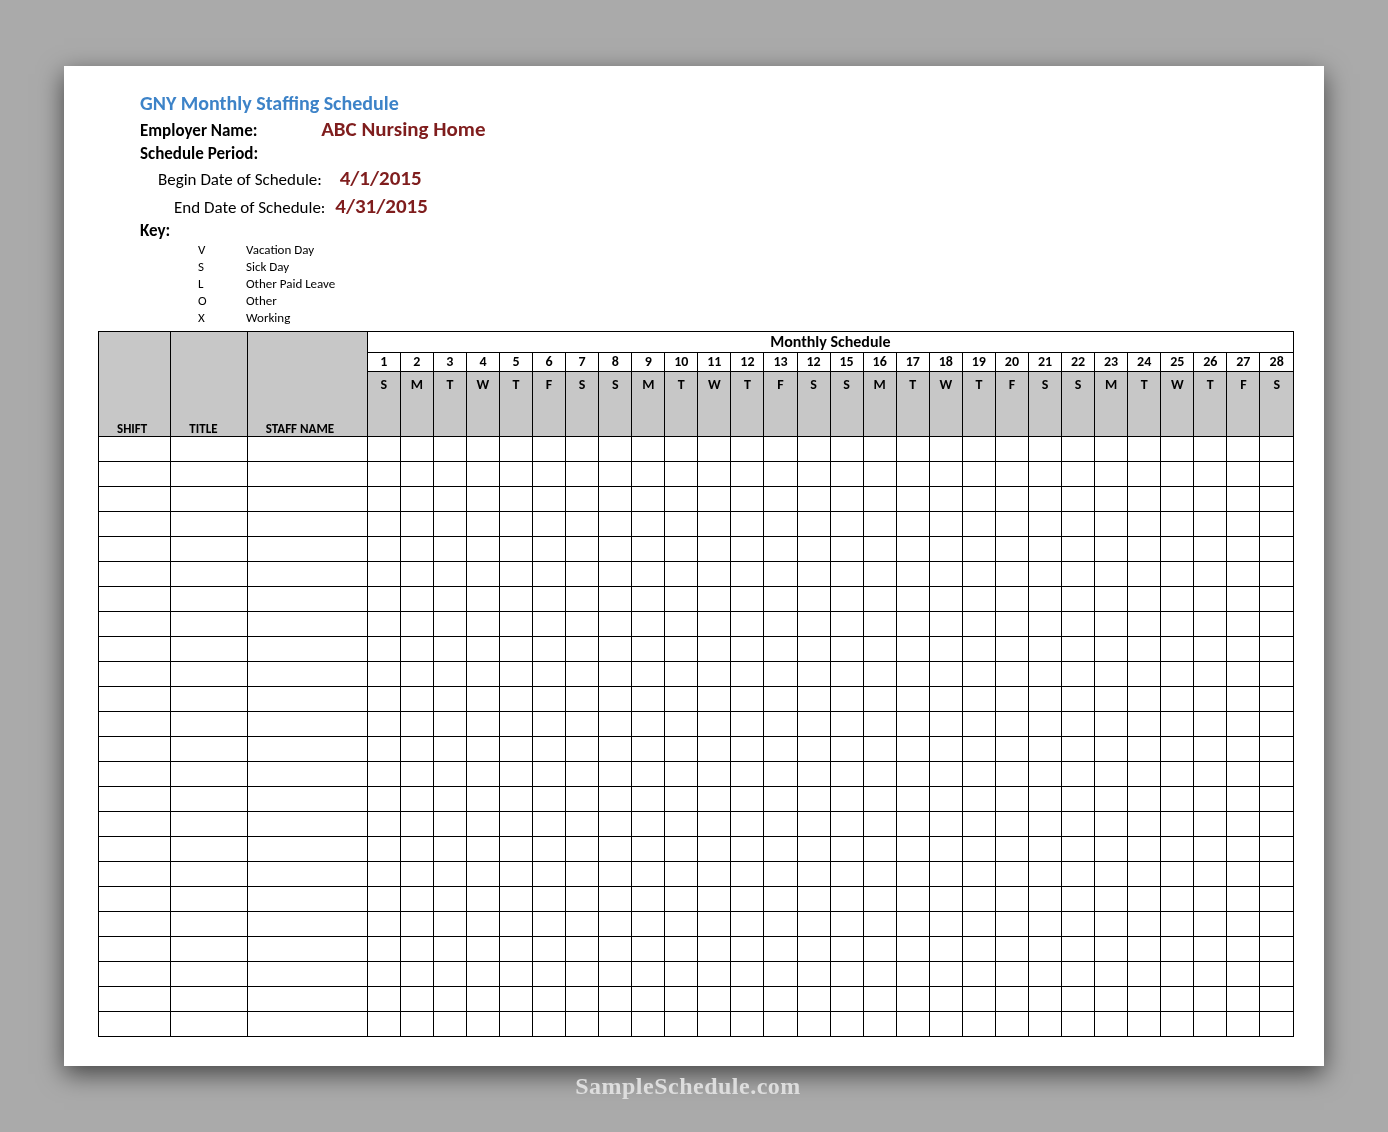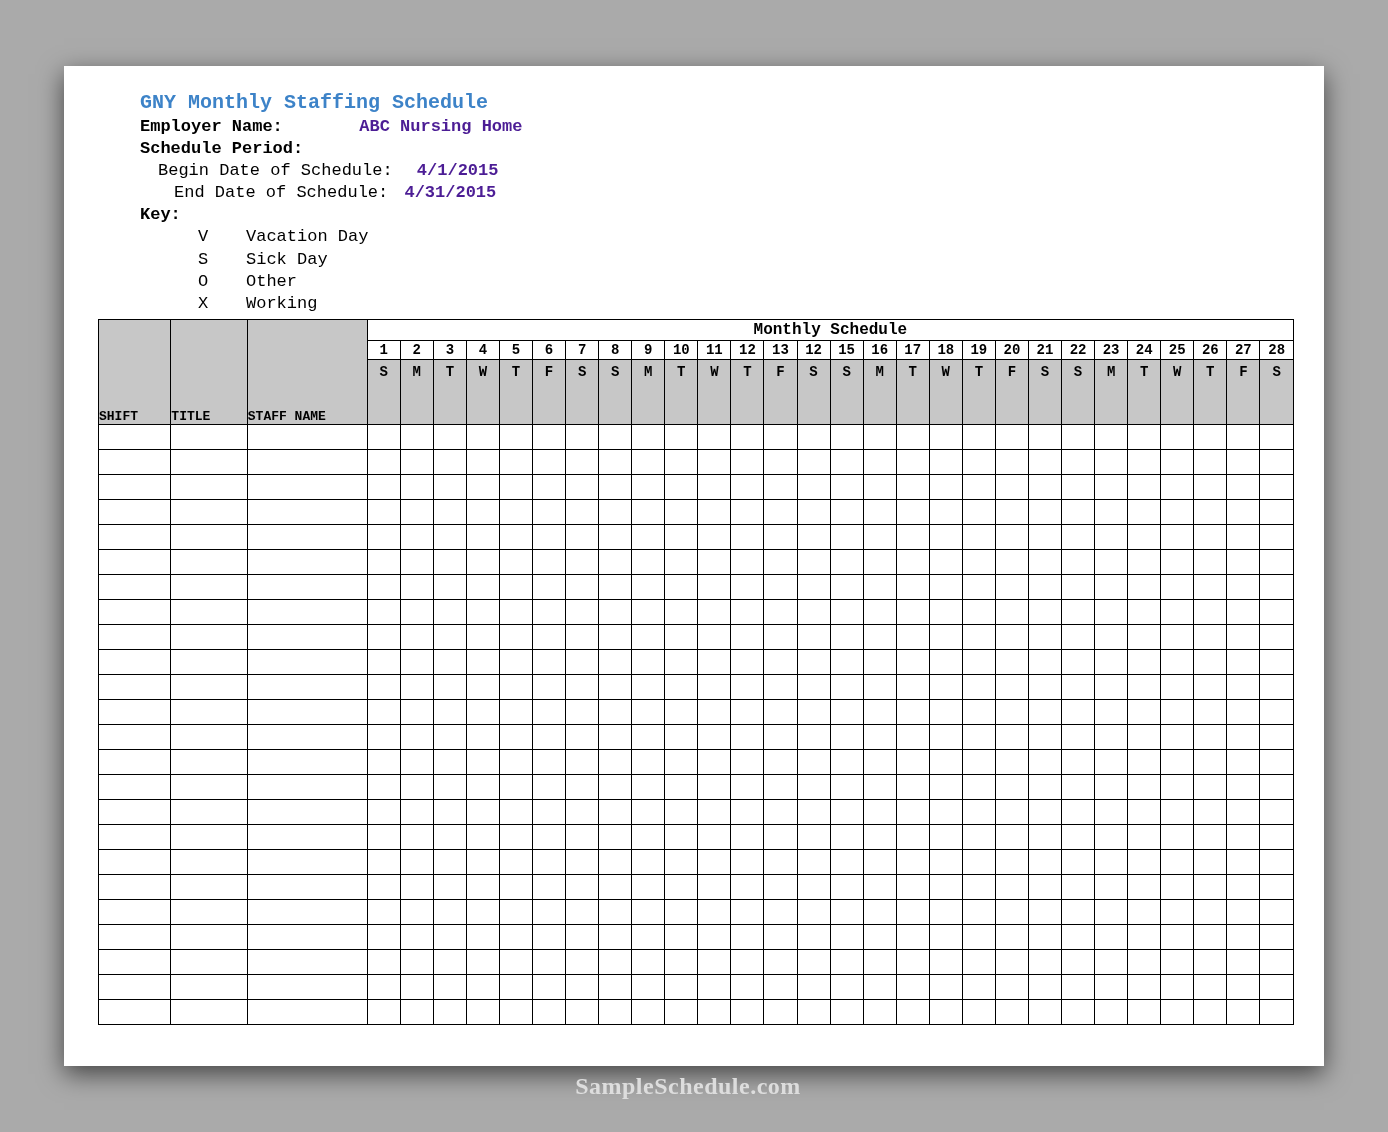--- a/index.html
+++ b/index.html
@@ -1,34 +1,34 @@
 <!DOCTYPE html>
 <html><head>
 <meta charset="utf-8">
 <style>
   html,body{margin:0;padding:0;background:#aaa;font-family:Calibri,Arial,sans-serif;}
   .stage{width:1388px;height:1132px;background:#aaa;display:flex;align-items:center;justify-content:center;position:relative;}
-  .paper{width:1260px;height:1000px;background:#fff;box-shadow:0 8px 24px rgba(0,0,0,.6);padding:30px 30px 30px 34px;box-sizing:border-box;position:relative;font-family:Liberation Mono, monospace;}
+  .paper{width:1260px;height:1000px;background:#fff;box-shadow:0 8px 24px rgba(0,0,0,.6);padding:30px 30px 30px 34px;box-sizing:border-box;position:relative;}
   .title{color:#3d83c8;font-weight:700;font-size:20px;margin-left:42px;margin-top:-6px;line-height:1.3;}
   .lbl{font-weight:700;font-size:17px;}
-  .val{color:#4c1d95;font-weight:700;font-size:17px;}
+  .val{color:#7f1d1d;font-weight:700;font-size:21px;}
   .hdr-row{margin-left:42px;line-height:1.3;font-size:17px;}
   .inset1{margin-left:60px;line-height:1.3;font-size:17px;}
   .inset2{margin-left:76px;line-height:1.3;font-size:17px;}
   .keylbl{margin-left:42px;font-weight:700;font-size:17px;line-height:1.3;}
-  .keyrow{margin-left:100px;font-size:17px;line-height:1.3;}
+  .keyrow{margin-left:100px;font-size:13px;line-height:1.3;}
   .keyrow .kc{display:inline-block;width:48px;}
   table.sched{border-collapse:collapse;width:100%;margin-top:4px;table-layout:fixed;}
   table.sched th,table.sched td{border:1px solid #000;padding:0;font-size:14px;text-align:center;height:22px;overflow:hidden;}
   table.sched .wide1{width:70px;}
   table.sched .wide2{width:74px;}
   table.sched .wide3{width:116px;}
   table.sched .day{width:32px;}
   table.sched .grayhdr{background:#c7c7c7;}
-  table.sched .lefthdr{text-align:left;padding-left:0;font-weight:700;vertical-align:bottom;font-size:13px;}
+  table.sched .lefthdr{text-align:left;padding-left:18px;font-weight:700;vertical-align:bottom;font-size:13px;}
   table.sched .monthhdr{font-size:16px;padding:0;height:20px;}
   table.sched .numhdr{height:18px;text-align:center;font-size:14px;}
   table.sched tbody td{height:24px;}
   .watermark{position:absolute;bottom:32px;left:0;right:12px;text-align:center;color:#ddd;font-family:Georgia,'Times New Roman',serif;font-weight:700;font-size:24px;letter-spacing:.5px;pointer-events:none;}
 </style>
 </head>
 <body>
 
 <div class="stage">
   <div class="paper">
@@ -46,20 +46,21 @@
       <span class="val" style="margin-left:14px;">4/1/2015</span>
     </div>
     <div class="inset2">
       <span>End Date of Schedule:</span>
       <span class="val" style="margin-left:6px;">4/31/2015</span>
     </div>
     <div class="keylbl">Key:</div>
     <div id="key-list">
         <div class="keyrow"><span class="kc">V</span><span>Vacation Day</span></div>
         <div class="keyrow"><span class="kc">S</span><span>Sick Day</span></div>
+        <div class="keyrow"><span class="kc">L</span><span>Other Paid Leave</span></div>
         <div class="keyrow"><span class="kc">O</span><span>Other</span></div>
         <div class="keyrow"><span class="kc">X</span><span>Working</span></div>
       </div>
 
     <table class="sched">
       <colgroup>
         <col class="wide1">
           <col class="wide2">
           <col class="wide3">
         <col class="day">

